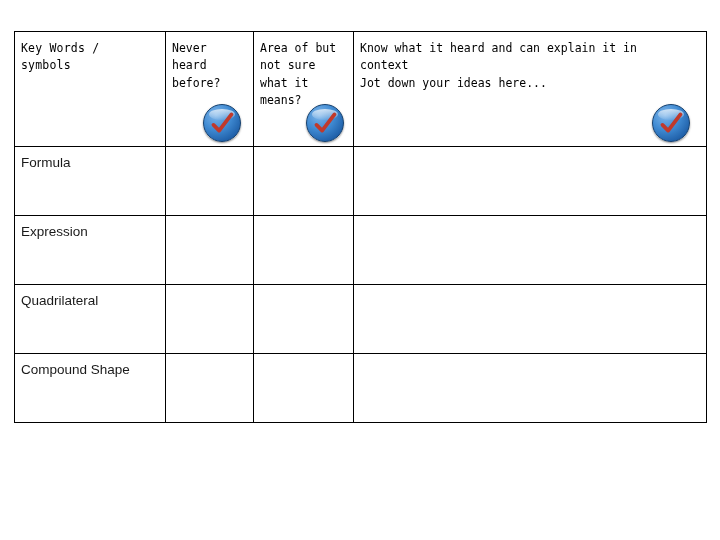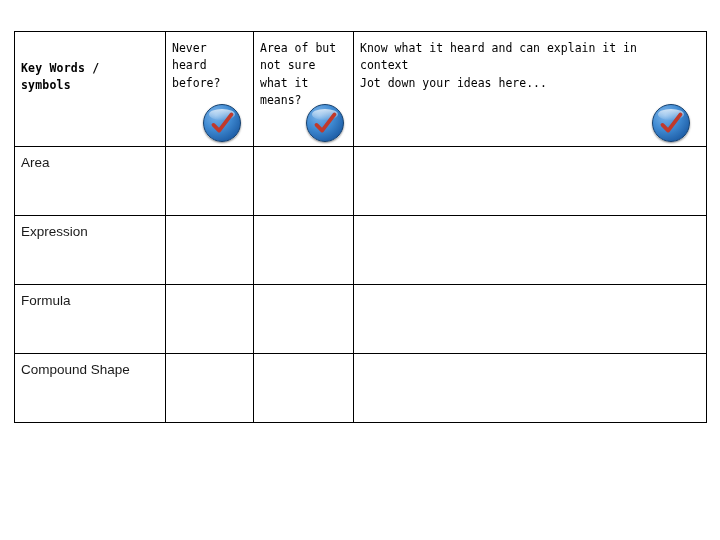--- a/index.html
+++ b/index.html
@@ -36,26 +36,25 @@
   col.c1 { width: 151px; }
   col.c2 { width: 88px; }
   col.c3 { width: 100px; }
   col.c4 { width: 353px; }
 
   .header-row td {
     height: 100px;
   }
   .hdr-keywords {
     font-family: "DejaVu Sans Mono", monospace;
-    font-weight: bold;
+    font-weight: normal;
     font-size: 13.5px;
     line-height: 1.25;
     letter-spacing: 0.2px;
     color: #000000;
-    margin-top: 20px;
   }
   .hdr-mono {
     font-family: "DejaVu Sans Mono", monospace;
     font-size: 11.5px;
     line-height: 1.33;
     color: #000000;
     letter-spacing: 0px;
   }
   .hdr-wide {
     font-family: "DejaVu Sans Mono", monospace;
@@ -134,42 +133,42 @@
 what it
 means?</div>
         </td>
         <td>
           <div class="hdr-mono hdr-wide">Know what it heard and can explain it in
 context
 Jot down your ideas here...</div>
         </td>
       </tr>
 
+
+
       <tr class="body-row">
-        <td class="term-cell">Area</td>
+        <td class="term-cell">Formula</td>
         <td></td>
         <td></td>
         <td></td>
       </tr>
-
 
       <tr class="body-row">
         <td class="term-cell">Expression</td>
         <td></td>
         <td></td>
         <td></td>
       </tr>
 
       <tr class="body-row">
-        <td class="term-cell">Formula</td>
+        <td class="term-cell">Quadrilateral</td>
         <td></td>
         <td></td>
         <td></td>
       </tr>
-
 
       <tr class="body-row">
         <td class="term-cell">Compound Shape</td>
         <td></td>
         <td></td>
         <td></td>
       </tr>
     </tbody>
   </table>
 

